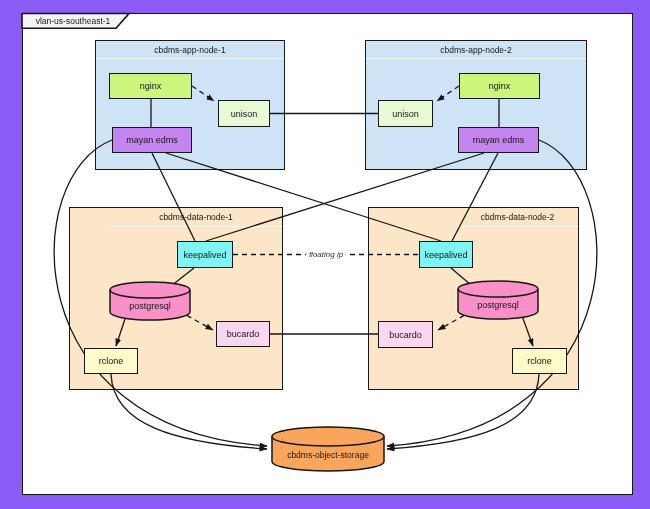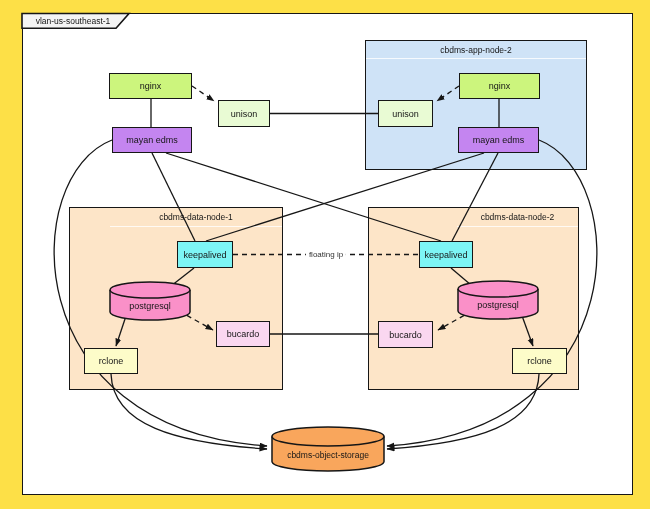--- a/index.html
+++ b/index.html
@@ -1,17 +1,17 @@
 <!DOCTYPE html>
 <html><head>
 <meta charset="utf-8">
 <style>
   html,body{margin:0;padding:0;background:#ffffff;}
   .canvas{
-    position:relative;width:650px;height:509px;background:#fde047;
+    position:relative;width:650px;height:509px;background:#8b5cf6;
     font-family:"Liberation Sans",sans-serif;color:#111;overflow:hidden;
   }
   
   .boundary{position:absolute;left:22px;top:13px;width:611px;height:482px;
     border:1.8px solid #161616;box-sizing:border-box;background:#ffffff;z-index:0;}
   .tab-svg{position:absolute;left:21px;top:12px;z-index:4;}
   .tab-svg text{font-family:"Liberation Sans",sans-serif;font-size:8.5px;fill:#161616;}
 
   
   .group{position:absolute;border:1.6px solid #161616;box-sizing:border-box;z-index:1;}
@@ -62,20 +62,23 @@
 <body>
 
 <div class="canvas">
 
   <div class="boundary"></div>
   <svg class="tab-svg" width="122" height="18">
     <path d="M1 1.5 H108 L95 16.2 H1 Z" fill="#f4f4f4" stroke="#161616" stroke-width="1.6"></path>
     <text x="52" y="11.5" text-anchor="middle">vlan-us-southeast-1</text>
   </svg>
 
+  <div class="group app1">
+    <div class="hdr">cbdms-app-node-1</div>
+  </div>
   <div class="group app2">
     <div class="hdr">cbdms-app-node-2</div>
   </div>
   <div class="group data1">
     <div class="hdr">cbdms-data-node-1</div>
   </div>
   <div class="group data2">
     <div class="hdr">cbdms-data-node-2</div>
   </div>
 
@@ -161,15 +164,15 @@
     <path d="M1 9 A40 8 0 0 0 81 9" fill="none" stroke="#161616" stroke-width="1.5"></path>
     <text x="41" y="28">postgresql</text>
   </svg>
 
   <svg class="cyl storage" width="114" height="46">
     <path d="M1 10.5 A56 9.5 0 0 1 113 10.5 L113 35.5 A56 9.5 0 0 1 1 35.5 Z" fill="#f9a65c" stroke="#161616" stroke-width="1.5"></path>
     <path d="M1 10.5 A56 9.5 0 0 0 113 10.5" fill="none" stroke="#161616" stroke-width="1.5"></path>
     <text x="57" y="32">cbdms-object-storage</text>
   </svg>
 
-  <div class="edge-label" style="left:326px;top:254px;">floating ip</div>
+  <div class="edge-label" style="left:326px;top:254px;font-style:italic;">floating ip</div>
 
 </div>
 
 </body></html>

